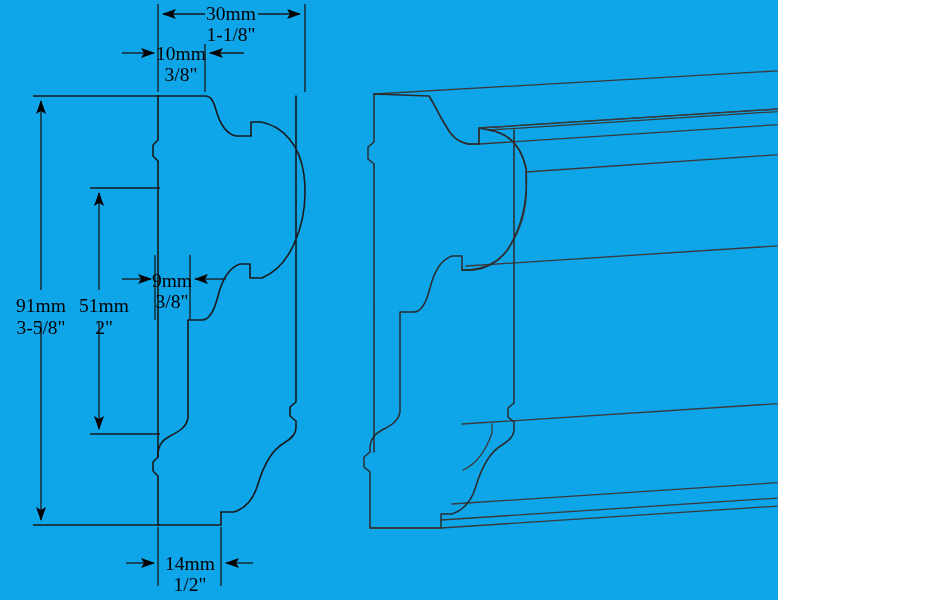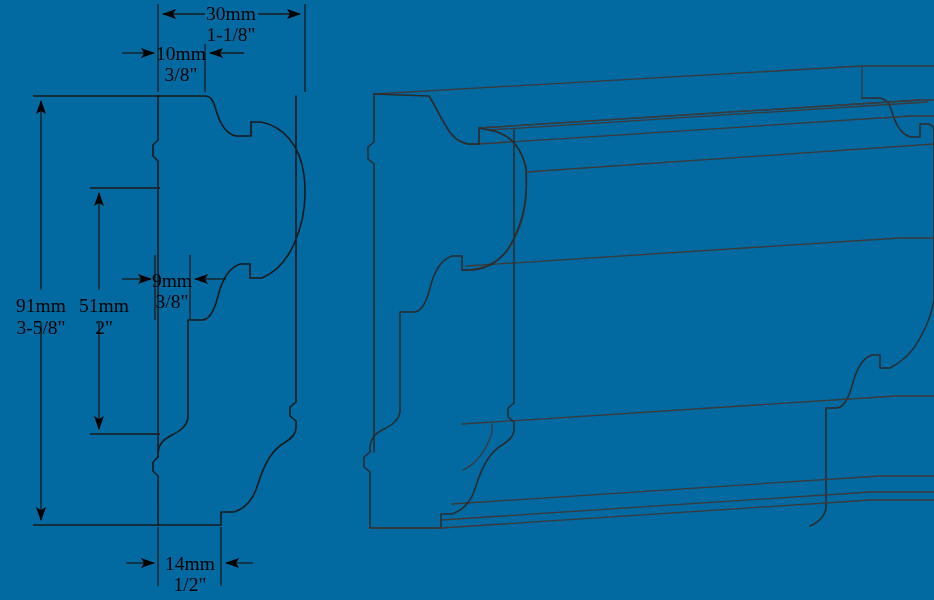--- a/index.html
+++ b/index.html
@@ -6,23 +6,23 @@
   html, body {
     margin: 0;
     padding: 0;
     background: #ffffff;
   }
   body {
     font-family: "Liberation Serif", "DejaVu Serif", serif;
   }
   #drawing-root {
     position: relative;
-    width: 934px;
+    width: 778px;
     height: 600px;
-    background: #0369a1;
+    background: #0ea5e9;
     overflow: hidden;
   }
   svg#drawing {
     display: block;
     width: 934px;
     height: 600px;
   }
   .profile-outline {
     fill: none;
     stroke: #1a1a1a;

